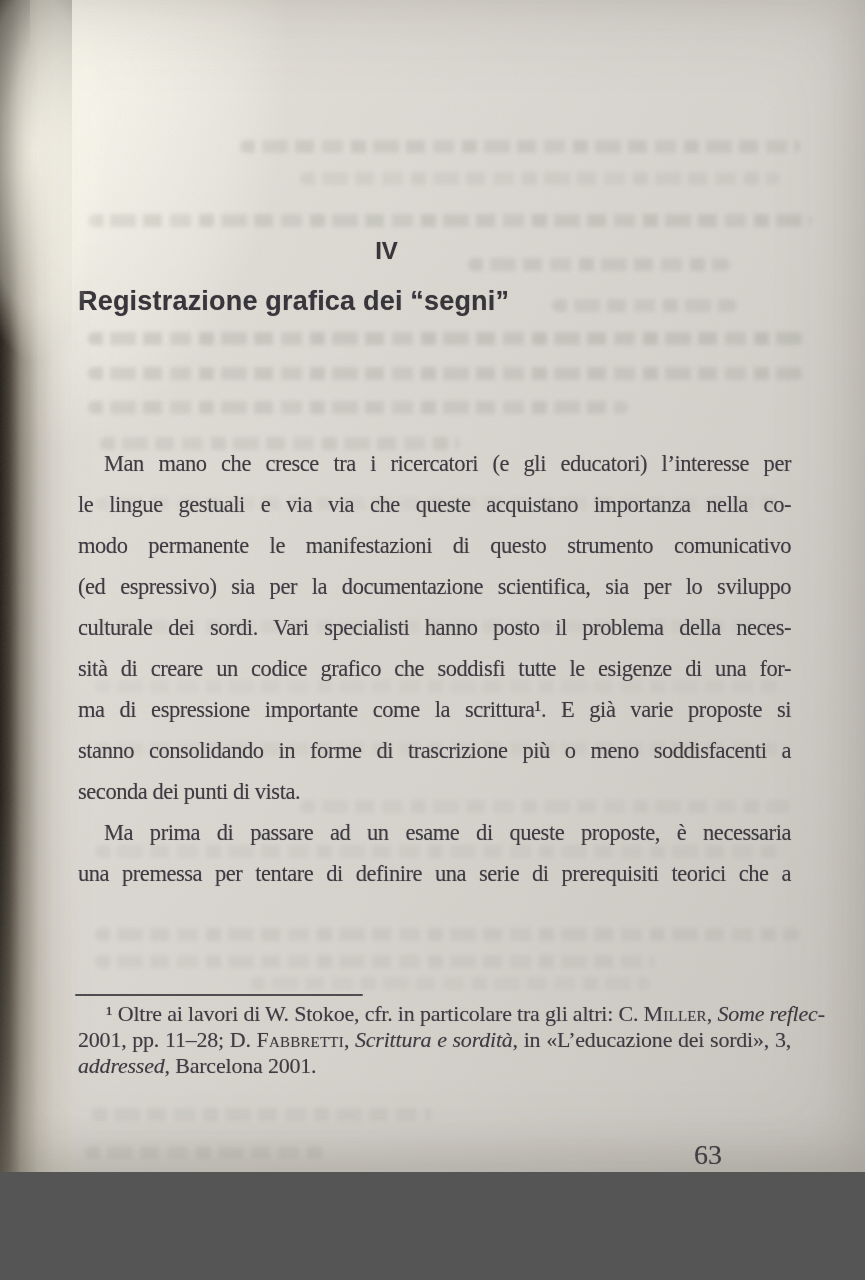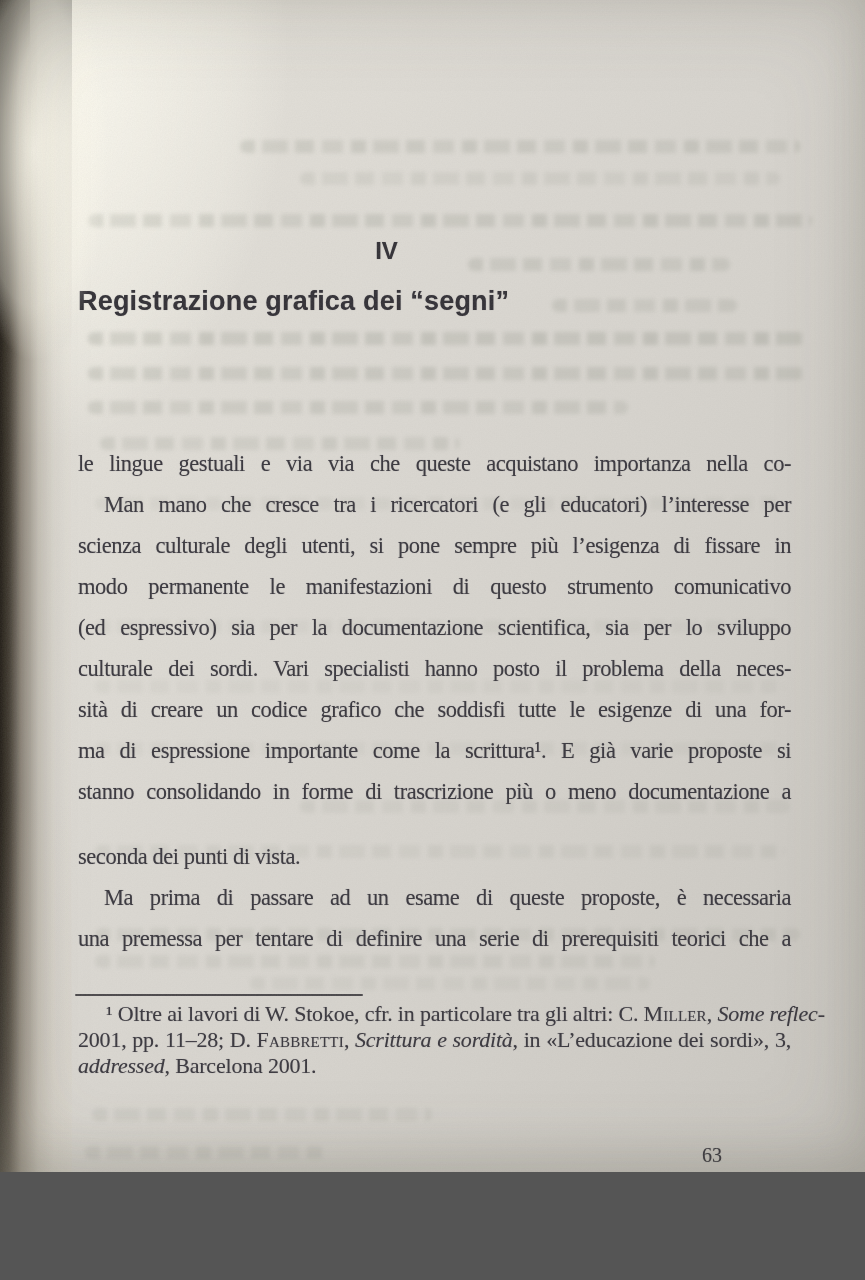--- a/index.html
+++ b/index.html
@@ -68,40 +68,40 @@
     font-family: "Liberation Sans", "DejaVu Sans", sans-serif;
     font-weight: bold; font-size: 27px; line-height: 36px; color: #302e34;
     letter-spacing: 0.2px;
   }
 
   .bodycol {
     position: absolute; top: 443px; left: 78px; width: 713px; z-index: 2;
     font-size: 22.5px; line-height: 41px; letter-spacing: -0.45px;
   }
   .bodyline { text-align: justify; text-align-last: justify; white-space: nowrap; }
-  .bodyline.lastline { text-align-last: left; margin-top: 24px; }
+  .bodyline.lastline { text-align-last: left; }
   .bodyline.indent { text-indent: 26px; }
 
   .fnrule {
     position: absolute; top: 994px; left: 75px; width: 288px; height: 2px; z-index: 2;
     background: rgba(48,46,50,0.85); border-radius: 1px;
   }
   .fncol {
     position: absolute; top: 1001px; left: 78px; width: 713px; z-index: 2;
     font-size: 22px; line-height: 26px; letter-spacing: -0.2px;
   }
   .fnline { text-align: justify; text-align-last: justify; white-space: nowrap; }
   .fnline.lastline { text-align-last: left; }
   .fnline.indent-fn { text-indent: 28px; }
   .it { font-style: italic; }
   .sc { font-variant: small-caps; letter-spacing: 0.2px; }
 
   .pagenum {
     position: absolute; top: 1139px; left: 610px; width: 112px; z-index: 2;
-    text-align: right; font-size: 20px; line-height: 32px;
+    text-align: right; font-size: 28px; line-height: 32px;
   }
 
   .grain { position: absolute; inset: 0; z-index: 5; opacity: 0.22; pointer-events: none; }
 </style>
 </head>
 <body>
 
 <div class="photo">
 
   <div>
@@ -124,29 +124,28 @@
     <div class="ghost" style="top:955px;left:95px;width:560px;opacity:.18"></div>
     <div class="ghost" style="top:977px;left:250px;width:400px;opacity:.14"></div>
     <div class="ghost" style="top:1108px;left:92px;width:340px;opacity:.18"></div>
     <div class="ghost" style="top:1146px;left:85px;width:240px;opacity:.18"></div>
   </div>
 
   <div class="chapnum ink">IV</div>
   <div class="chaptitle ink">Registrazione grafica dei “segni”</div>
 
   <div class="bodycol ink">
+      <div class="bodyline indent">Man mano che cresce tra i ricercatori (e gli educatori) l’interesse per</div>
       <div class="bodyline">le lingue gestuali e via via che queste acquistano importanza nella co-</div>
-      <div class="bodyline indent">Man mano che cresce tra i ricercatori (e gli educatori) l’interesse per</div>
-      <div class="bodyline">scienza culturale degli utenti, si pone sempre più l’esigenza di fissare in</div>
       <div class="bodyline">modo permanente le manifestazioni di questo strumento comunicativo</div>
       <div class="bodyline">(ed espressivo) sia per la documentazione scientifica, sia per lo sviluppo</div>
       <div class="bodyline">culturale dei sordi. Vari specialisti hanno posto il problema della neces-</div>
       <div class="bodyline">sità di creare un codice grafico che soddisfi tutte le esigenze di una for-</div>
       <div class="bodyline">ma di espressione importante come la scrittura¹. E già varie proposte si</div>
-      <div class="bodyline">stanno consolidando in forme di trascrizione più o meno documentazione a</div>
+      <div class="bodyline">stanno consolidando in forme di trascrizione più o meno soddisfacenti a</div>
       <div class="bodyline lastline">seconda dei punti di vista.</div>
       <div class="bodyline indent">Ma prima di passare ad un esame di queste proposte, è necessaria</div>
       <div class="bodyline">una premessa per tentare di definire una serie di prerequisiti teorici che a</div>
     </div>
 
   <div class="fnrule"></div>
   <div class="fncol ink">
       <div class="fnline indent-fn"><span>¹ Oltre ai lavori di W. Stokoe, cfr. in particolare tra gli altri: C. </span><span class="sc">Miller</span><span>, </span><span class="it">Some reflec-</span></div>
       <div class="fnline"><span>2001, pp. 11–28; D. </span><span class="sc">Fabbretti</span><span>, </span><span class="it">Scrittura e sordità</span><span>, in «L’educazione dei sordi», 3,</span></div>
       <div class="fnline lastline"><span class="it">addressed</span><span>, Barcelona 2001.</span></div>

